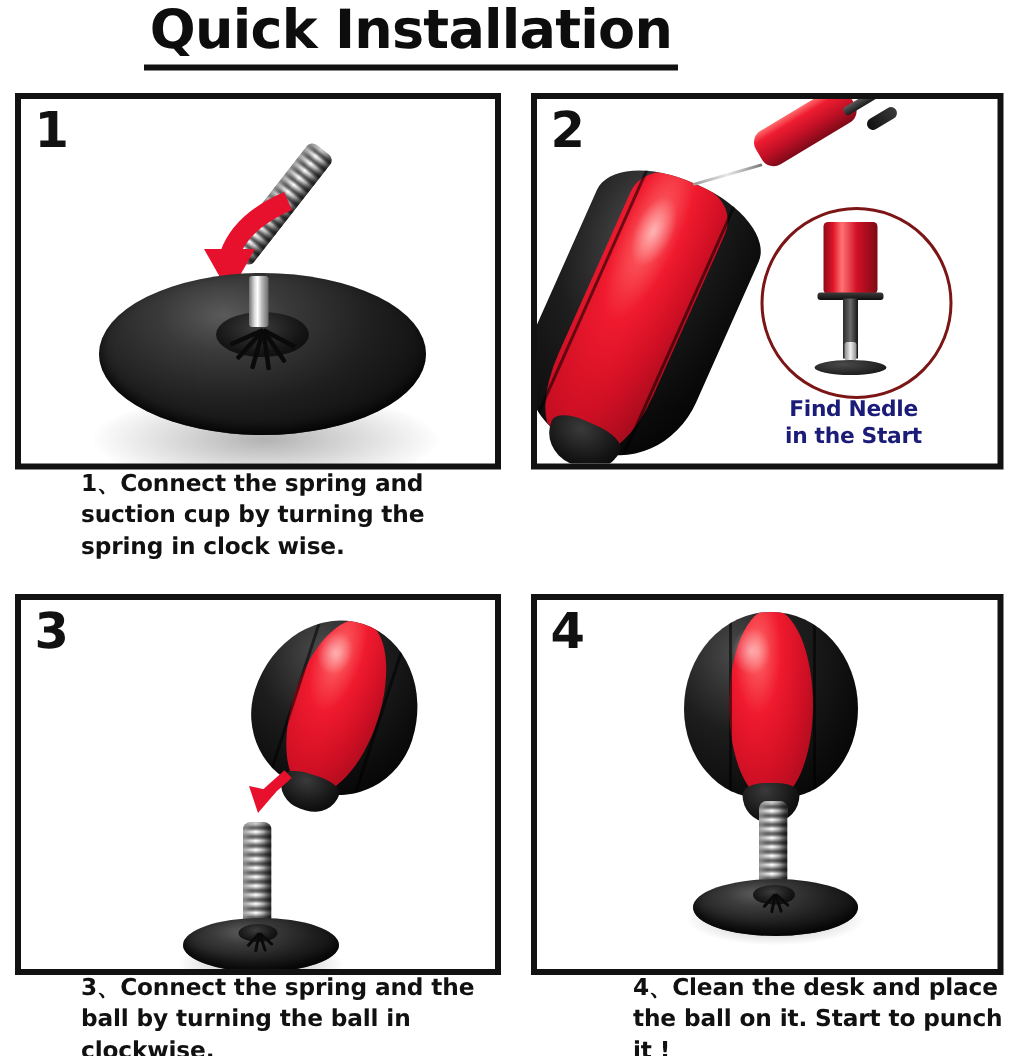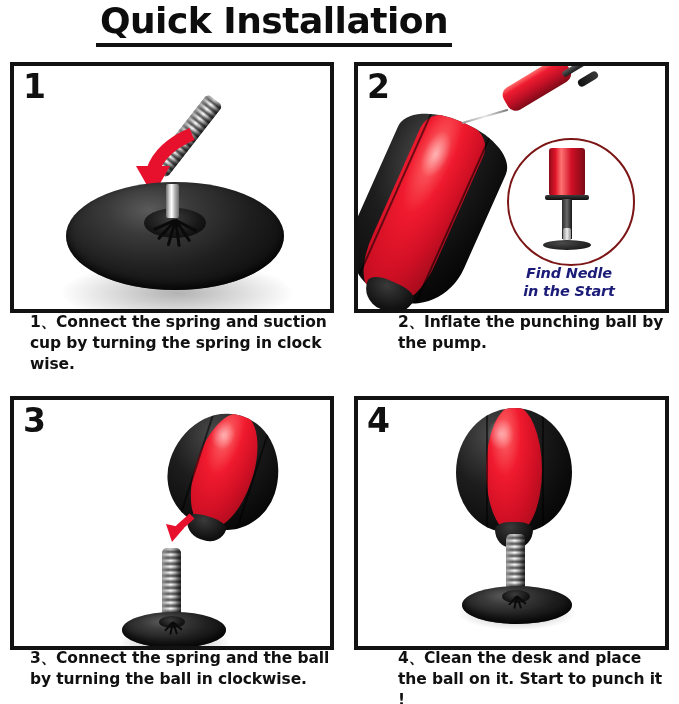--- a/index.html
+++ b/index.html
@@ -60,21 +60,21 @@
     left: 9px; top: 2px;
     font-size: 33px;
     font-weight: bold;
     color: #111111;
     line-height: 38px;
     z-index: 9;
   }
 
   .caption {
     position: absolute;
-    left: 2px; right: 10px;
+    left: 26px; right: 10px;
     top: 256px;
     font-size: 15.5px;
     font-weight: bold;
     color: #111111;
     line-height: 21px;
     text-align: left;
     padding-left: 28px;
     letter-spacing: -0.1px;
   }
   .cell.row2 .caption { top: 258px; }
@@ -196,21 +196,20 @@
     overflow: hidden;
   }
   .inset-label {
     position: absolute;
     text-align: center;
     font-size: 14.5px;
     font-weight: bold;
     color: #1b1b78;
     line-height: 18px;
     letter-spacing: -0.2px;
-    font-style: italic;
   }
 
   .shadow-ellipse {
     position: absolute;
     border-radius: 50%;
     background: radial-gradient(ellipse at 50% 50%, rgba(0,0,0,0.30) 0%, rgba(0,0,0,0) 72%);
   }
 </style>
 </head>
 <body>
@@ -289,21 +288,20 @@
                         background:radial-gradient(ellipse at 40% 30%,#4a4a4a,#0c0c0c);"></div>
           </div>
 
           <div class="inset-label" style="left:149px; top:198px; width:124px;">
             <div>Find Nedle</div>
             <div>in the Start</div>
           </div>
         </div>
       </div>
 
-      <div class="caption">2、Inflate the punching ball by the pump.</div>
     </div>
 
     <div class="cell col1 row2">
       <div class="panel">
         <div class="panel-number">3</div>
 
         <div class="art">
 
           <div class="ball-wrap" style="left:148px; top:12px; width:110px; height:116px; transform:rotate(18deg); transform-origin:50% 70%;">
             <div class="ball">

